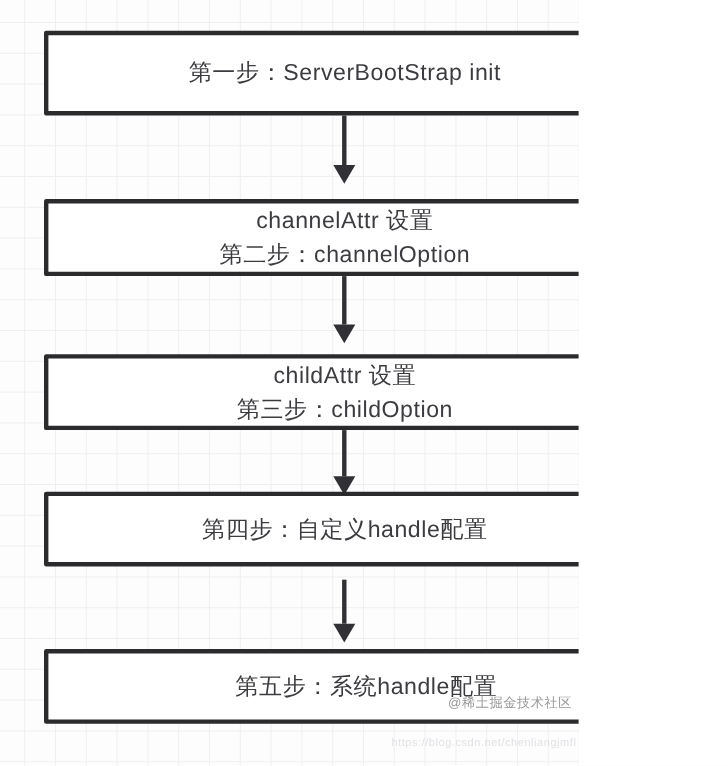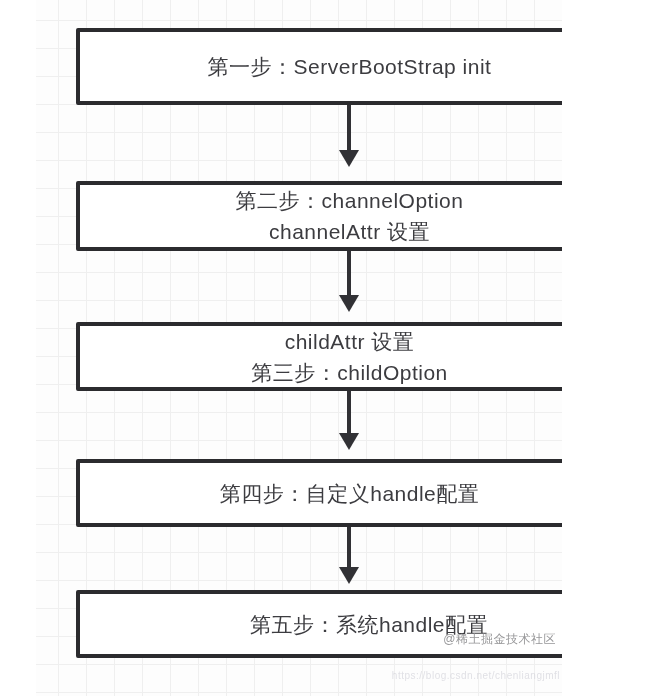--- a/index.html
+++ b/index.html
@@ -12,21 +12,20 @@
     position: relative;
     width: 526px;
     height: 696px;
     overflow: hidden;
     background-color: #fdfdfd;
     background-image:
       linear-gradient(#efefef 1px, transparent 1px),
       linear-gradient(90deg, #efefef 1px, transparent 1px);
     background-size: 28px 28px;
     background-position: -6px -8px;
-    margin-left: 36px;
   }
 
   .flow-box {
     position: absolute;
     left: 40px;
     width: 547px;
     border: 4px solid #2b2b2e;
     border-radius: 2px;
     background: #ffffff;
     display: flex;
@@ -38,21 +37,21 @@
     font-size: 21px;
     line-height: 31px;
     letter-spacing: 0.5px;
   }
 
   .flow-box .line { display: block; }
 
   #box-1 { top: 28px;  height: 77px; }
   #box-2 { top: 181px; height: 70px; }
   #box-3 { top: 322px; height: 69px; }
-  #box-4 { top: 459px; height: 68px; }
+  #box-4 { top: 447px; height: 68px; }
   #box-5 { top: 590px; height: 68px; padding-left: 39px; }
 
   .arrow {
     position: absolute;
     left: 303px;           
     width: 20px;
     display: flex;
     flex-direction: column;
     align-items: center;
   }
@@ -102,22 +101,22 @@
   <div class="flow-box" id="box-1">
     <span class="line">第一步：ServerBootStrap init</span>
   </div>
 
   <div class="arrow" id="arrow-1">
     <div class="stem"></div>
     <div class="head"></div>
   </div>
 
   <div class="flow-box" id="box-2">
+    <span class="line">channelAttr 设置</span>
     <span class="line">第二步：channelOption</span>
-    <span class="line">channelAttr 设置</span>
   </div>
 
   <div class="arrow" id="arrow-2">
     <div class="stem"></div>
     <div class="head"></div>
   </div>
 
   <div class="flow-box" id="box-3">
     <span class="line">childAttr 设置</span>
     <span class="line">第三步：childOption</span>

